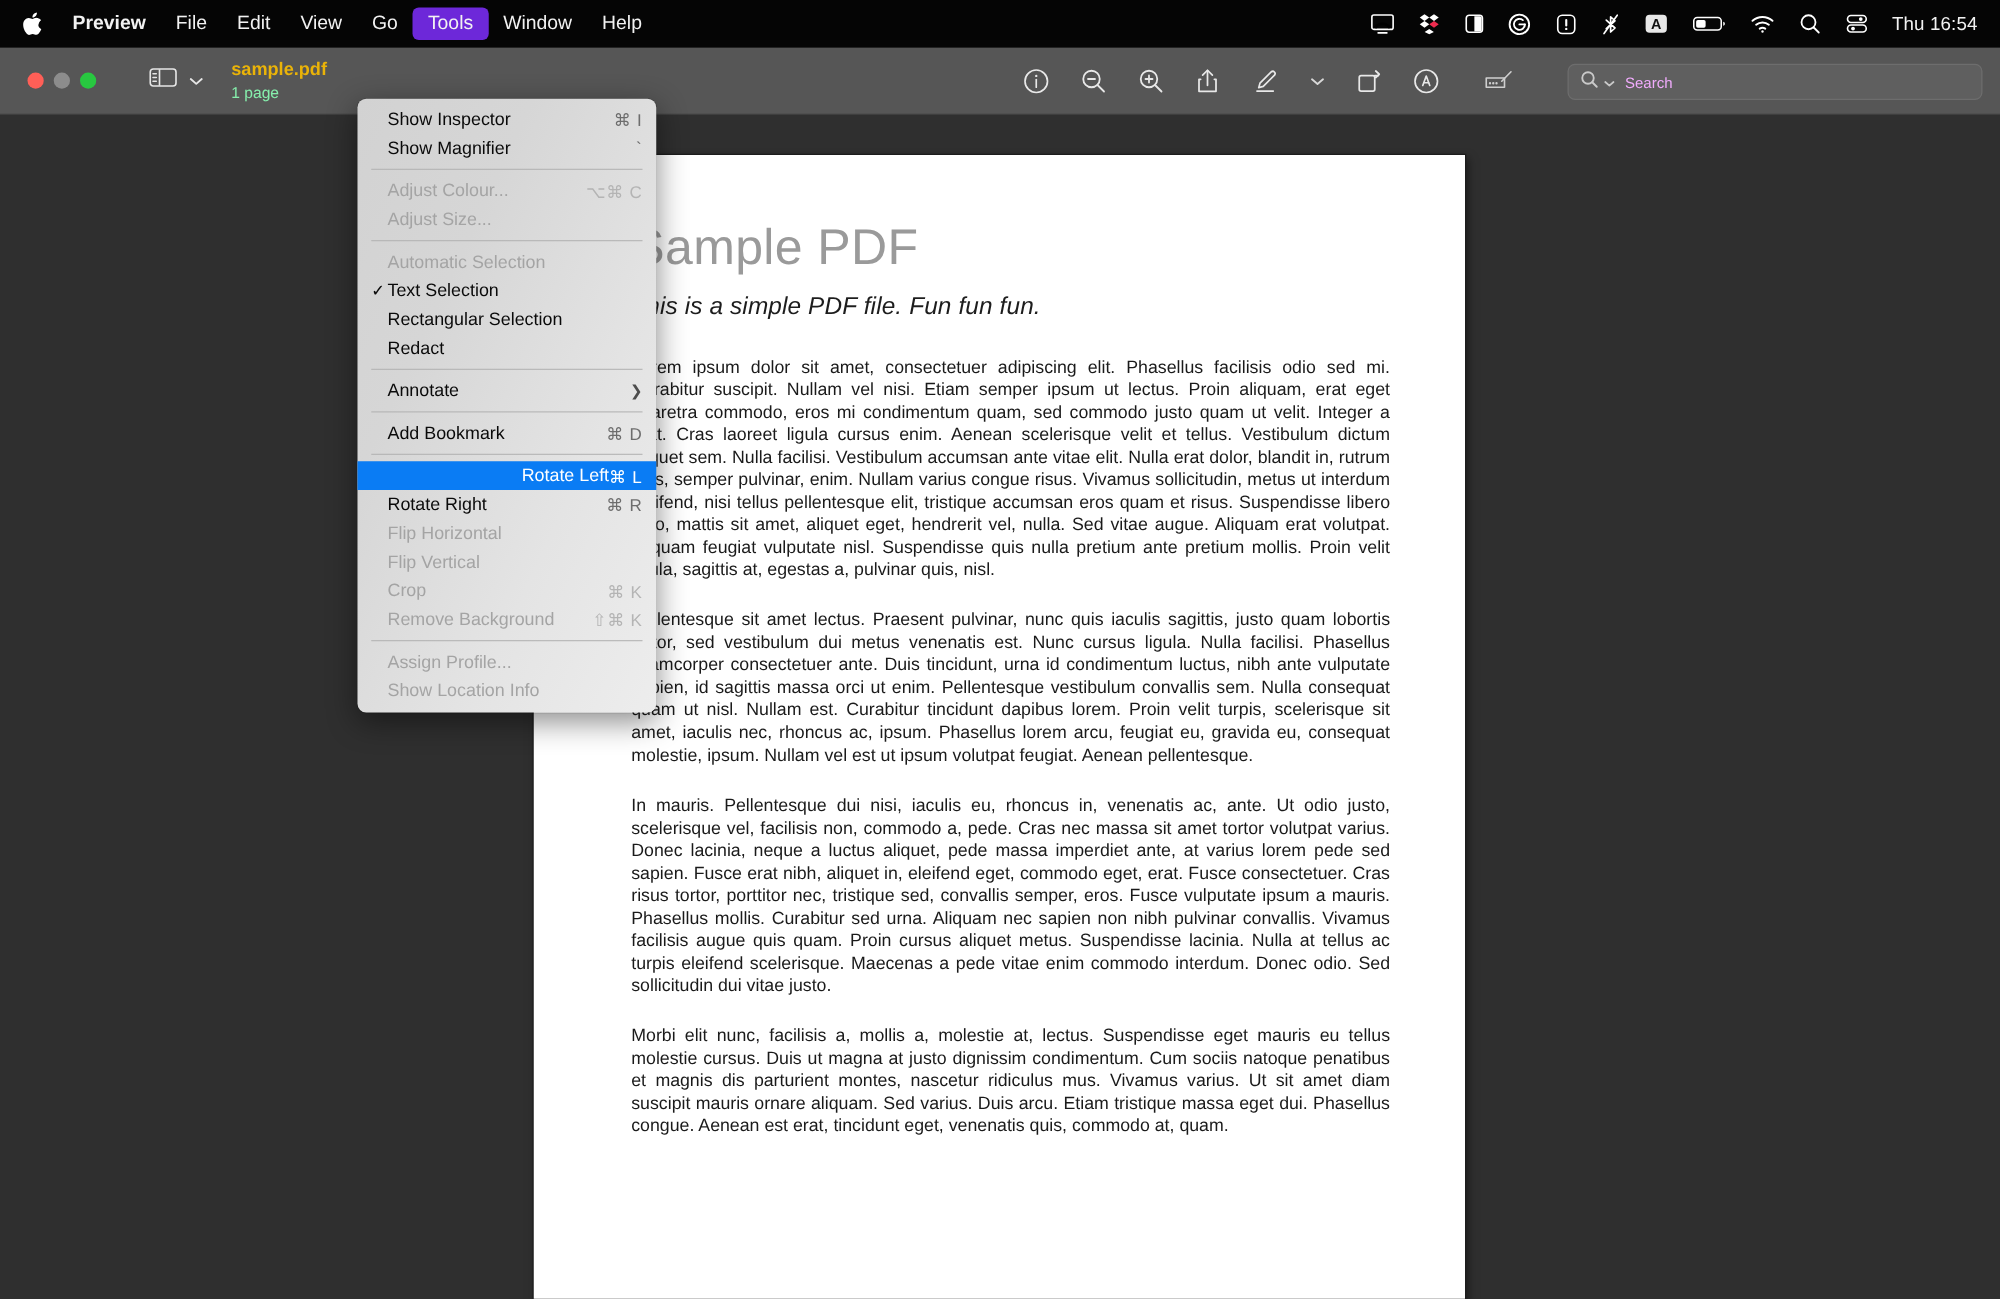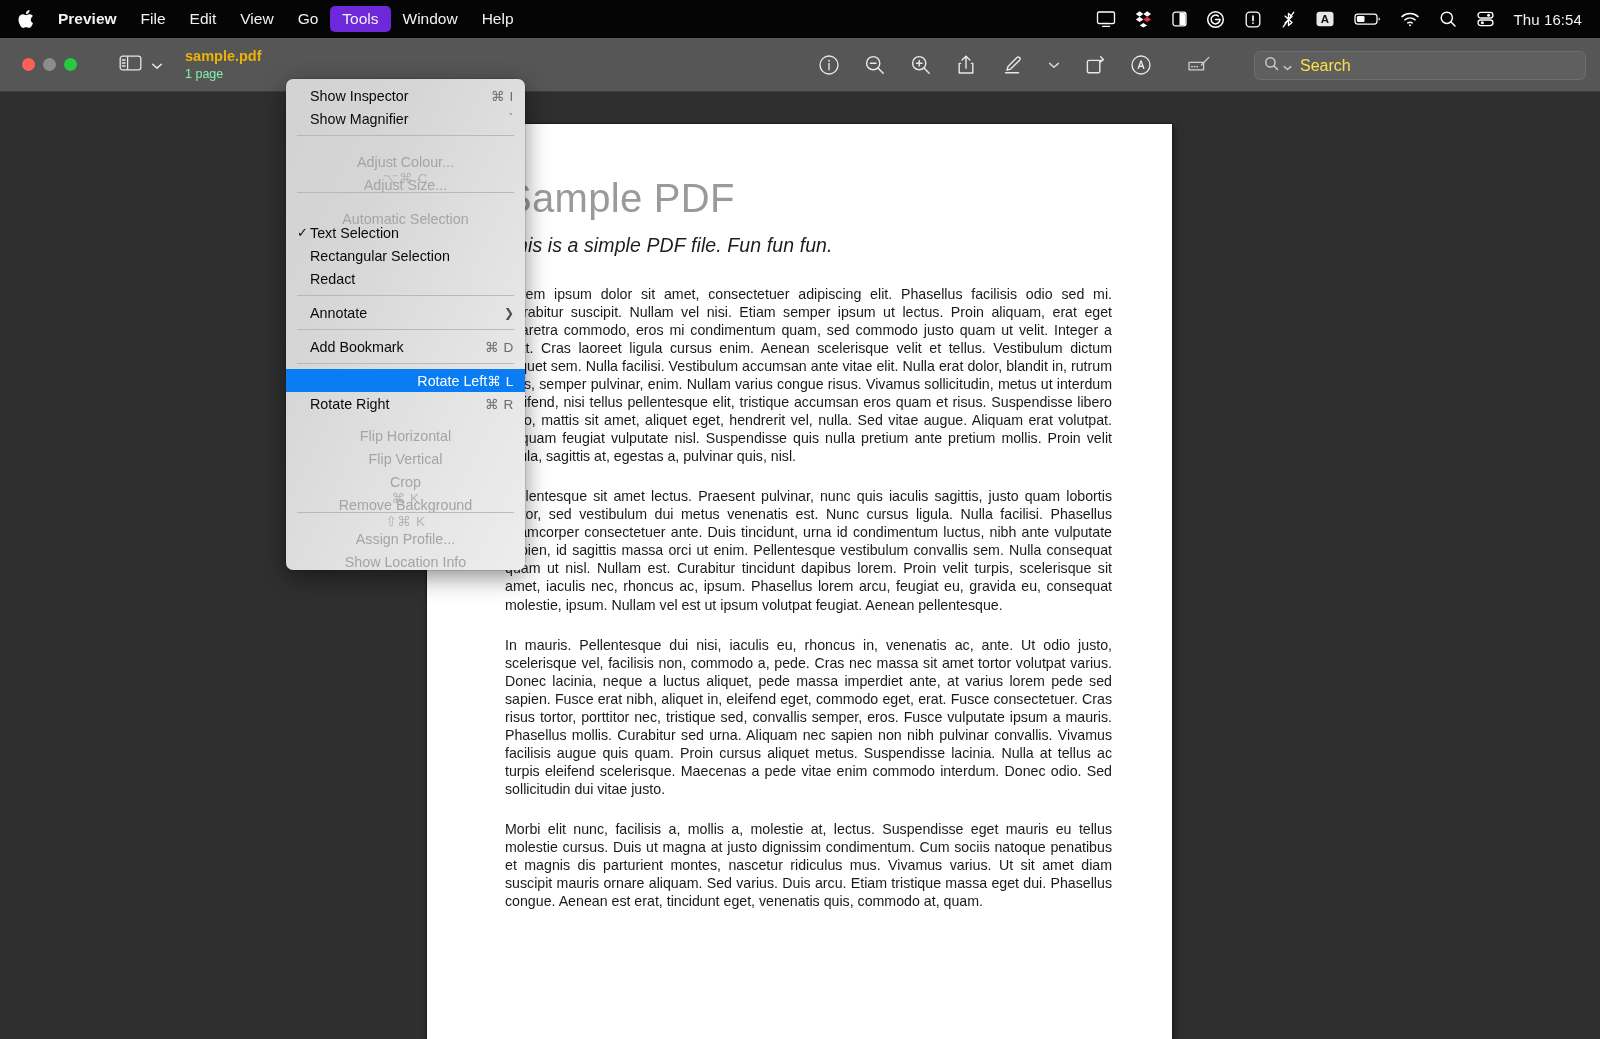--- a/index.html
+++ b/index.html
@@ -77,21 +77,21 @@
   .tb-icon { display: flex; align-items: center; justify-content: center;
              color: #e8e8e8; }
 
   #search-box {
     position: absolute; right: 14px; top: 13px;
     width: 332px; height: 29px;
     background: #5f5f5f; border: 1px solid #6d6d6d;
     border-radius: 6px;
     display: flex; align-items: center; padding: 0 9px; gap: 4px;
   }
-  #search-placeholder { color: #fde047; font-size: 16px; margin-left: 4px; }
+  #search-placeholder { color: #f0abfc; font-size: 12px; margin-left: 4px; }
 
   
   #canvas {
     position: absolute; top: 54px; left: 0;
     width: 1600px; height: 947px;
     background: #2f2f2f;
     overflow: hidden;
   }
   #pdf-page {
     position: absolute; left: 427px; top: 32px;
@@ -130,21 +130,21 @@
   .mi {
     position: relative;
     height: 23px; display: flex; align-items: center;
     padding: 0 11px 0 11px;
     white-space: nowrap;
   }
   .mi .check { width: 13px; font-size: 13px; color: #0a0a0a; flex: 0 0 13px; }
   .mi .lbl { flex: 1 1 auto; }
   .mi .sc { color: #6d6d6d; font-size: 13.6px; letter-spacing: .6px; }
   .mi .arrow { color: #4d4d4d; font-size: 12px; }
-  .mi.disabled { color: #a4a4a4; flex-direction: column; }
+  .mi.disabled { color: #a4a4a4; }
   .mi.disabled .sc { color: #b4b4b4; }
   .mi.sel { background: #0a7cf4; color: #ffffff; text-align: right; }
   .mi.sel .sc { color: #ffffff; }
   .mi-sep { height: 1px; background: #b3b3b3; margin: 5px 11px; opacity: .85; }
 </style>
 </head>
 <body>
 
 <div id="menubar">
   <div id="menubar-left">

